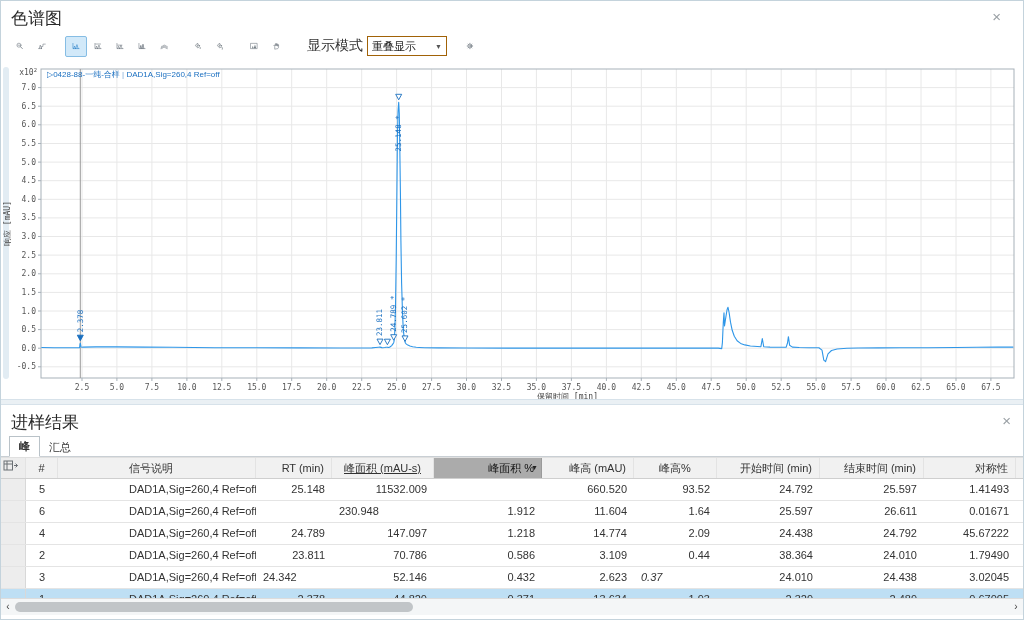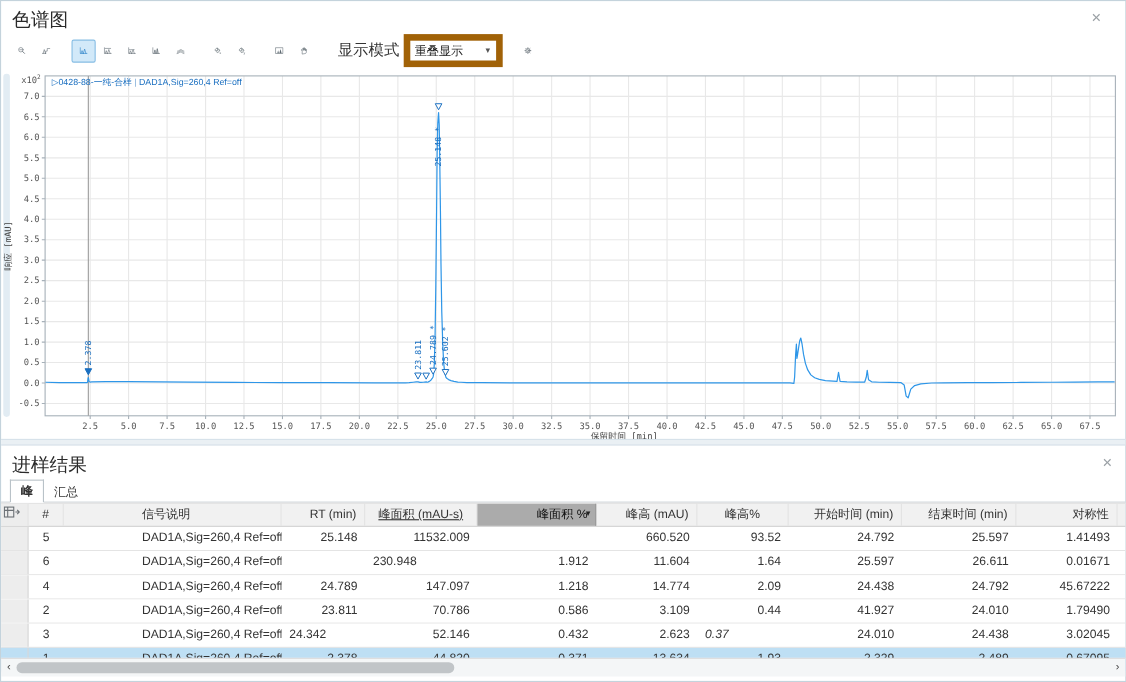--- a/index.html
+++ b/index.html
@@ -13,21 +13,21 @@
   .close-btn{position:absolute;top:8px;right:22px;font-size:15px;color:#9aa0a5;cursor:default;line-height:1;}
   .toolbar{display:flex;align-items:center;height:26px;padding-left:8px;}
   .tbtn{display:flex;align-items:center;justify-content:center;width:22px;height:21px;
     border:1px solid transparent;border-radius:2px;background:transparent;}
   .tbtn svg{stroke:#5f6a72;fill:none;stroke-width:1.1;stroke-linecap:round;stroke-linejoin:round;}
   .tbtn.active{background:#d2e9f9;border-color:#86bde4;}
   .tbtn.active svg{stroke:#1d79c4;}
   .tb-gap{width:12px;}
   .tb-label{font-size:14px;color:#333;margin:0 4px 0 8px;}
   .dropdown{display:flex;align-items:center;justify-content:space-between;width:70px;height:18px;
-    border:6px solid #a16207;background:#fff;font-size:11px;color:#222;padding:0 4px;}
+    border:1px solid #a16207;background:#fff;font-size:11px;color:#222;padding:0 4px;}
   .dd-arrow{font-size:7px;color:#555;}
   .left-strip{position:absolute;left:2px;top:66px;width:6px;height:312px;background:#e2ecf3;border-radius:3px;}
   #chart{position:relative;height:340px;}
   #chart svg{display:block;}
   .grid{stroke:#e8e8e8;stroke-width:1;}
   .frame{fill:none;stroke:#a7b1b9;stroke-width:1;}
   .trace{fill:none;stroke:#2e96e8;stroke-width:1.1;stroke-linejoin:round;}
   .cursor{stroke:#9b9b9b;stroke-width:1;}
   .ticklbl{font-family:"DejaVu Sans Mono","Liberation Mono",monospace;font-size:8px;fill:#555;}
   .axtitle{font-family:"DejaVu Sans Mono","Liberation Mono",monospace;font-size:8px;fill:#444;}
@@ -403,21 +403,21 @@
         <div class="trow">
           <div class="tcell iconcol" style="width: 25px;"></div>
           <div class="tcell" style="width: 32px; text-align: center;">2</div>
           <div class="tcell" style="width: 64px; text-align: left;"></div>
           <div class="tcell" style="width: 134px; text-align: left;">DAD1A,Sig=260,4  Ref=off</div>
           <div class="tcell" style="width: 76px; text-align: right;">23.811</div>
           <div class="tcell" style="width: 102px; text-align: right;">70.786</div>
           <div class="tcell" style="width: 108px; text-align: right;">0.586</div>
           <div class="tcell" style="width: 92px; text-align: right;">3.109</div>
           <div class="tcell" style="width: 83px; text-align: right;">0.44</div>
-          <div class="tcell" style="width: 103px; text-align: right;">41.927</div>
+          <div class="tcell" style="width: 103px; text-align: right;">38.364</div>
           <div class="tcell" style="width: 104px; text-align: right;">24.010</div>
           <div class="tcell" style="width: 92px; text-align: right;">1.79490</div>
         </div>
         <div class="trow">
           <div class="tcell iconcol" style="width: 25px;"></div>
           <div class="tcell" style="width: 32px; text-align: center;">3</div>
           <div class="tcell" style="width: 64px; text-align: left;"></div>
           <div class="tcell" style="width: 134px; text-align: left;">DAD1A,Sig=260,4  Ref=off</div>
           <div class="tcell" style="width: 76px; text-align: left;">24.342</div>
           <div class="tcell" style="width: 102px; text-align: right;">52.146</div>

